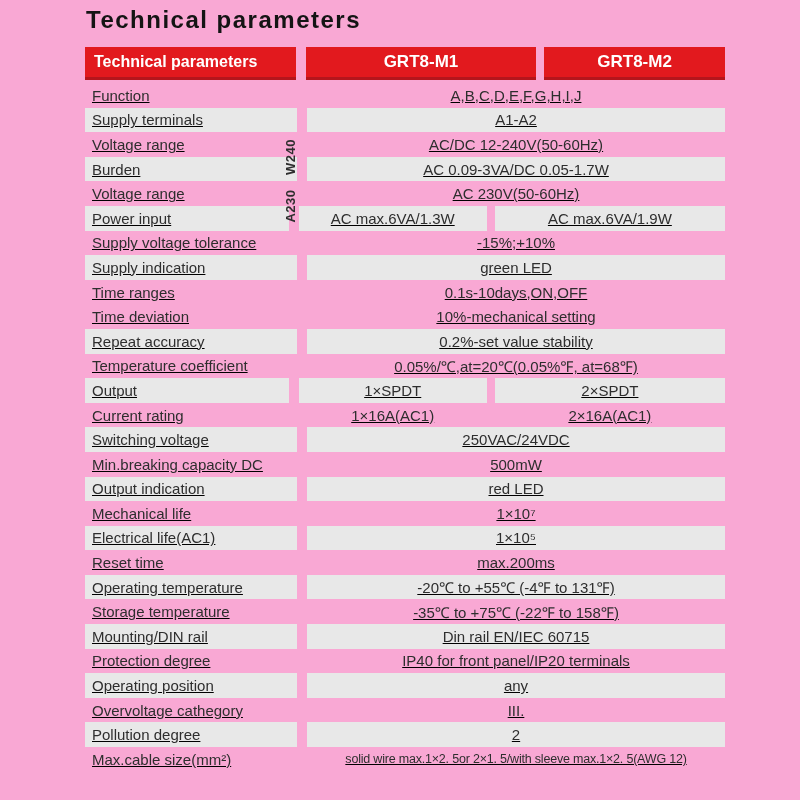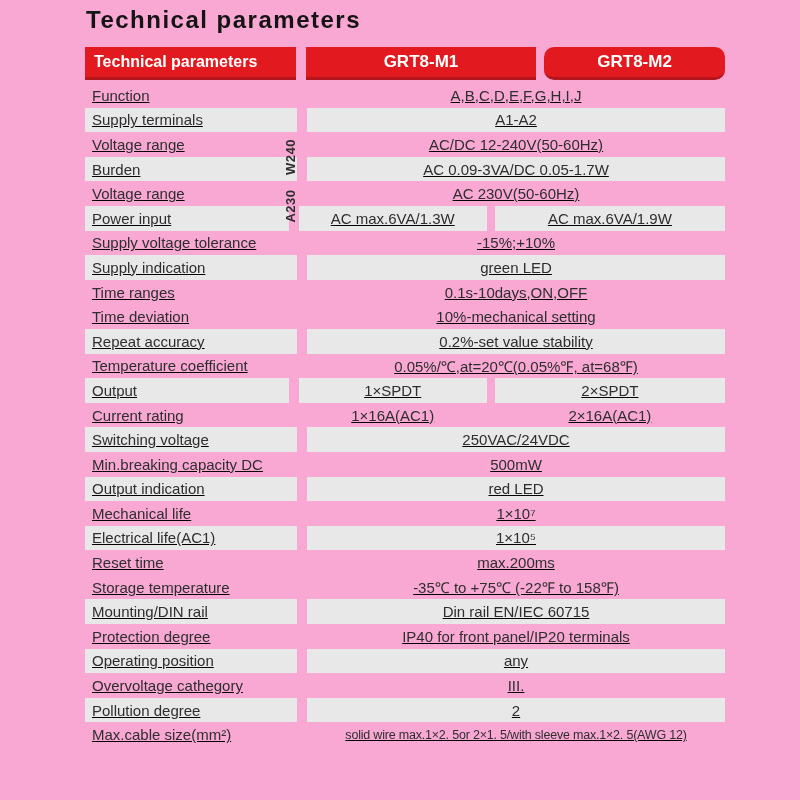--- a/index.html
+++ b/index.html
@@ -27,21 +27,21 @@
   .thead { display:flex; height:33px; margin-bottom:3px; }
   .th {
     background:var(--red,#e2191e);
     color:#ffffff;
     font-weight:bold;
     display:flex; align-items:center;
     border-bottom:3px solid #b5151c;
   }
   .th1 { width:212px; margin-right:10px; padding-left:9px; font-size:16px; justify-content:flex-start; }
   .th2 { width:232px; margin-right:8px; font-size:17px; justify-content:center; }
-  .th3 { width:182px; font-size:17px; justify-content:center;border-radius:10px; }
+  .th3 { width:182px; font-size:17px; justify-content:center; }
   .trow { display:flex; height:24.6px;text-decoration:underline; }
   .cell {
     display:flex; align-items:center;
     font-size:15px; color:#2e2e2e;
     background:transparent;
   }
   .cell.label { width:212px; margin-right:10px; padding-left:7px; justify-content:flex-start; }
   .cell.value { justify-content:center; text-align:center; }
   .cell.value.span { width:418px; }
   .cell.value.m1 { width:196px; margin-right:8px; }
@@ -152,20 +152,24 @@
           <div class="cell value span">1×10⁷</div>
         </div>
         <div class="trow alt">
           <div class="cell label">Electrical life(AC1)</div>
           <div class="cell value span">1×10⁵</div>
         </div>
         <div class="trow">
           <div class="cell label">Reset time</div>
           <div class="cell value span">max.200ms</div>
         </div>
+        <div class="trow alt">
+          <div class="cell label">Operating temperature</div>
+          <div class="cell value span">-20℃ to +55℃ (-4℉ to 131℉)</div>
+        </div>
         <div class="trow">
           <div class="cell label">Storage temperature</div>
           <div class="cell value span">-35℃ to +75℃ (-22℉ to 158℉)</div>
         </div>
         <div class="trow alt">
           <div class="cell label">Mounting/DIN rail</div>
           <div class="cell value span">Din rail EN/IEC 60715</div>
         </div>
         <div class="trow">
           <div class="cell label">Protection degree</div>

